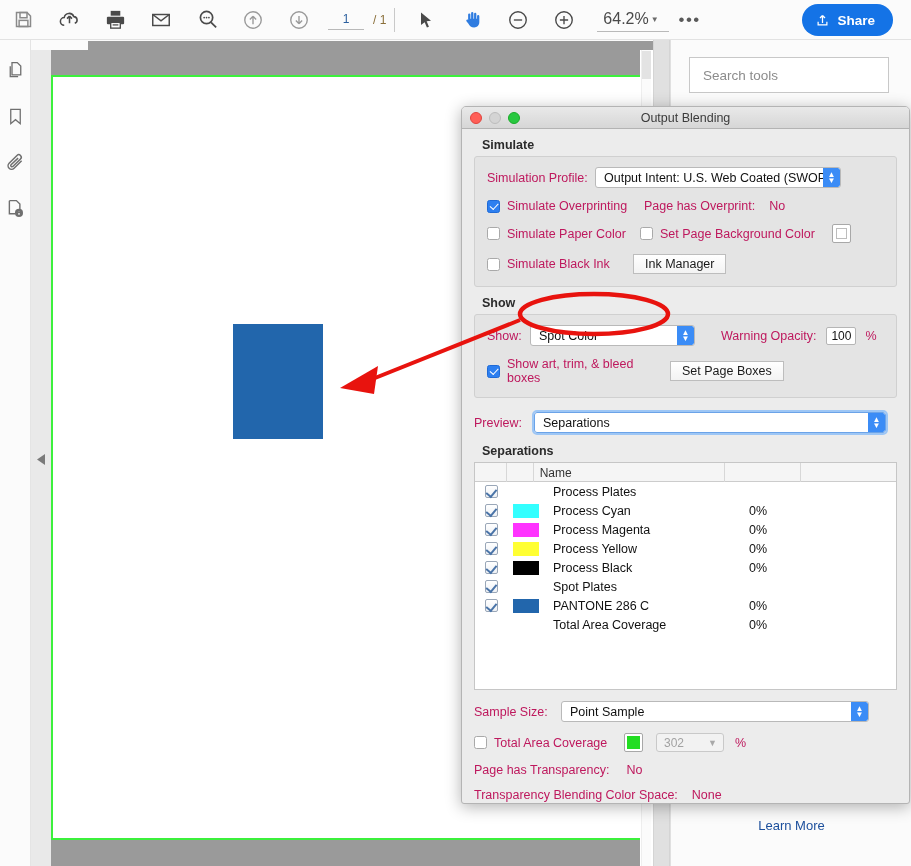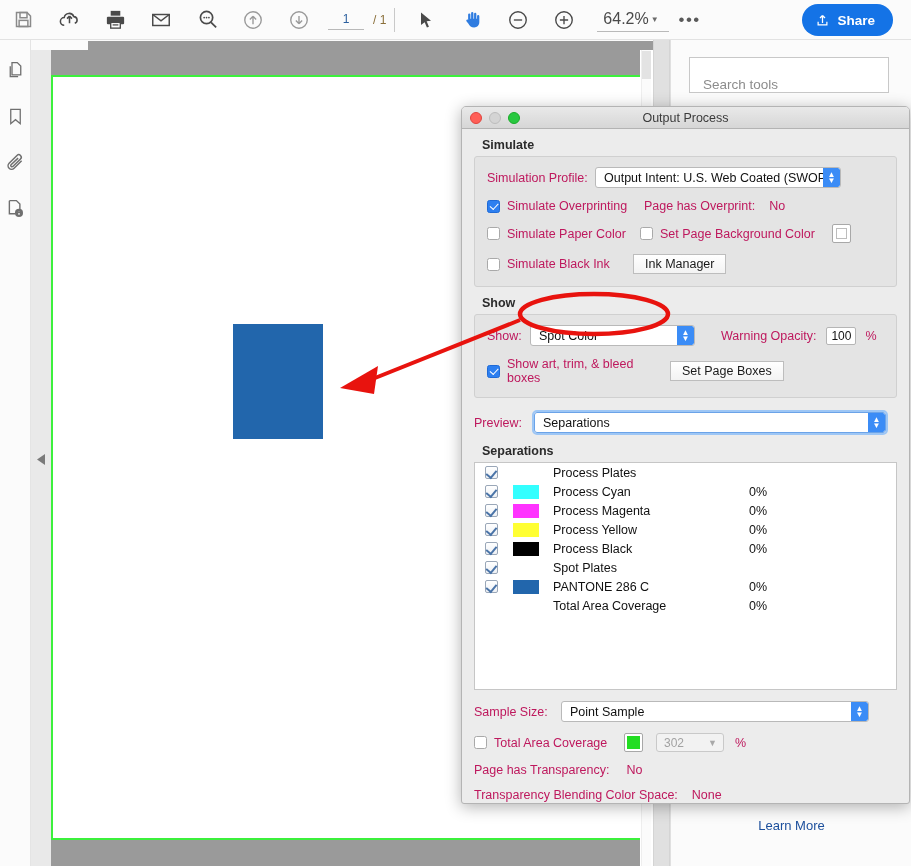--- a/index.html
+++ b/index.html
@@ -128,21 +128,21 @@
   }
 
   
   .right-panel {
     position: absolute; left: 670px; top: 40px; width: 241px; height: 826px;
     background: #fbfbfb; border-left: 1px solid #e0e0e0;
   }
   .search-tools {
     position: absolute; left: 18px; top: 17px; width: 200px; height: 36px;
     background: #ffffff; border: 1px solid #c8c8c8;
-    display: flex; align-items: flex-end; padding-left: 13px;
+    display: flex; align-items: center; padding-left: 13px;
     font-size: 13.5px; color: #8c8c8c;
   }
   .learn-more {
     position: absolute; left: 0; top: 778px; width: 241px;
     text-align: center; font-size: 13px; color: #1c4f9c;
     cursor: default;
   }
 
   
   .dlg {
@@ -452,21 +452,21 @@
   </div>
 
   <div class="dlg">
 
     <div class="dlg-title">
       <div class="traffic">
         <div class="tl tl-red"></div>
         <div class="tl tl-yellow"></div>
         <div class="tl tl-green"></div>
       </div>
-      <span>Output Process</span>
+      <span>Output Blending</span>
     </div>
 
     <div class="dlg-body">
 
       <div class="group-label">Simulate</div>
       <div class="group-box">
 
         <div class="row">
           <span class="lbl" style="width:108px">Simulation Profile:</span>
           <div class="popup" style="width:246px">
@@ -533,20 +533,27 @@
           <span class="popup-arrow">
             <span>▲</span>
               <span>▼</span>
           </span>
         </div>
       </div>
 
       <div class="group-label" style="margin-top:8px">Separations</div>
 
       <div class="sep-table">
+        <div class="sep-head">
+          <div style="width:32px"></div>
+          <div style="width:27px"></div>
+          <div style="width:193px">Name</div>
+          <div style="width:76px"></div>
+          <div style="width:96px;border-right:none"></div>
+        </div>
         <div id="sep-rows">
             <div class="sep-row">
               <div class="cell-chk">
                 <span class="oldchk"></span>
               </div>
               <div class="cell-sw"></div>
               <div class="cell-name">Process Plates</div>
               <div class="cell-pct"></div>
             </div>
             <div class="sep-row">

